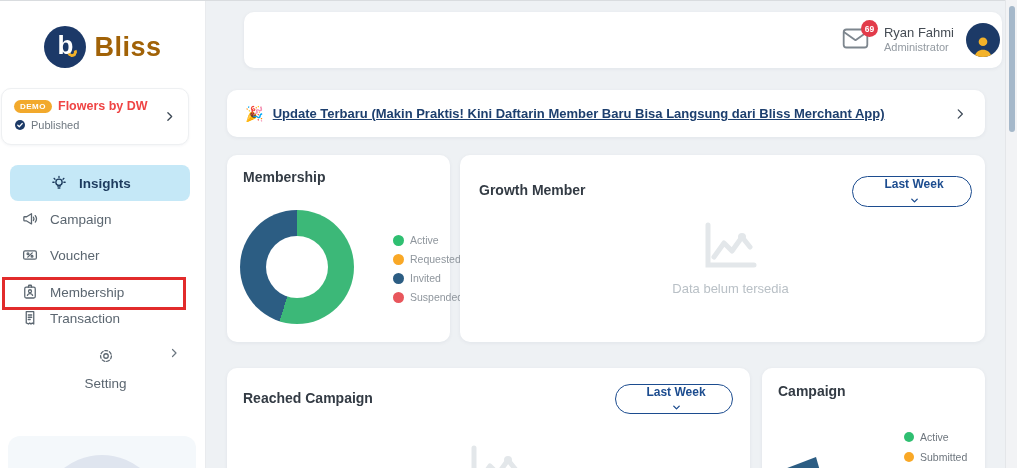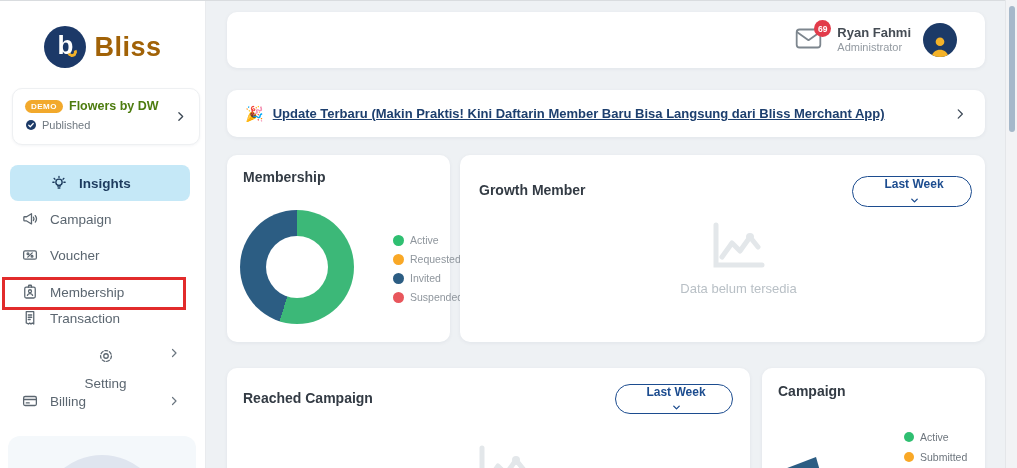--- a/index.html
+++ b/index.html
@@ -21,27 +21,27 @@
   .logo-row { position:absolute; left:0; top:26px; width:206px; display:flex; align-items:center; justify-content:center; gap:8px; }
   .logo-mark {
     width:42px; height:42px; border-radius:50%; background:#1c3968;
     display:flex; align-items:center; justify-content:center; position:relative;
   }
   .logo-mark span { color:#ffffff; font-weight:bold; font-size:26px; line-height:1; transform:translateY(-2px); }
   .logo-mark i { position:absolute; right:9px; bottom:11px; width:10px; height:10px; border-radius:50%; border:3px solid #f3b229; border-left-color:transparent; border-top-color:transparent; transform:rotate(20deg); }
   .logo-text { position:relative; font-size:27px; font-weight:bold; color:#a16207; letter-spacing:.5px; }
 
   .merchant-card {
-    position:absolute; left:12px; top:88px; width:188px; height:57px;
+    position:absolute; left:1px; top:88px; width:188px; height:57px;
     background:#fff; border:1px solid #eef0f2; border-radius:10px;
     box-shadow:0 1px 3px rgba(25,45,80,.05); padding:10px 12px;
   }
   .merchant-line1 { display:flex; align-items:center; gap:6px; }
   .demo-badge { background:#f2a92c; color:#fff; font-size:8px; font-weight:bold; letter-spacing:.5px; padding:2px 6px; border-radius:8px; }
-  .merchant-name { font-size:12.5px; font-weight:bold; color:#4d7c0f; }
+  .merchant-name { font-size:12.5px; font-weight:bold; color:#ef4444; }
   .merchant-line2 { display:flex; align-items:center; gap:5px; margin-top:6px; }
   .merchant-status { font-size:11px; color:#6f7880; }
   .merchant-chevron { position:absolute; right:12px; top:20px; color:#3b4753; }
 
   .nav-item {
     position:absolute; left:10px; width:180px; height:36px;
     display:flex; align-items:center; gap:11px; padding-left:11px;
     border-radius:8px; color:#5b6670; font-size:13.5px; cursor:pointer;
   }
   .nav-item.active { background:#c5e8f7; color:#1d3b5e; font-weight:bold; }
@@ -58,29 +58,29 @@
     background:#f4f8fb; border-radius:12px; overflow:hidden;
   }
   .sidebar-bottom-card .bubble {
     position:absolute; left:32px; top:19px; width:124px; height:124px;
     border-radius:50%; background:#dfe5ef;
   }
 
   
   .card { position:absolute; background:#fff; border-radius:10px; box-shadow:0 1px 4px rgba(20,40,70,.06); }
 
-  .topbar { left:227px; top:12px; width:758px; height:56px; display:flex; align-items:center; justify-content:flex-end; padding-right:28px; gap:12px; }
+  .topbar { left:244px; top:12px; width:758px; height:56px; display:flex; align-items:center; justify-content:flex-end; padding-right:2px; gap:12px; }
   .mail-wrap { position:relative; width:30px; height:26px; cursor:pointer; }
   .mail-badge {
     position:absolute; top:-7px; right:-6px; min-width:17px; height:17px; border-radius:9px;
     background:#e23b4a; color:#fff; font-size:8.5px; font-weight:bold;
     display:flex; align-items:center; justify-content:center; padding:0 3px;
   }
   .user-block { text-align:left; line-height:1.25; }
-  .user-name { font-size:13px; font-weight:700; color:#454c54;text-align:center; }
+  .user-name { font-size:13px; font-weight:400; color:#454c54;text-align:center; }
   .user-role { font-size:11px; color:#939aa1; }
   .avatar { width:34px; height:34px; border-radius:50%; background:#1c3a67; display:flex; align-items:flex-end; justify-content:center; overflow:hidden; cursor:pointer; }
 
   .banner { left:227px; top:90px; width:758px; height:47px; display:flex; align-items:center; padding:0 18px; gap:9px; cursor:pointer; }
   .banner-emoji { font-size:15px; }
   .banner-text { font-size:13px; font-weight:bold; color:#1d3f6e; flex:1;text-decoration:underline; }
   .banner-chevron { color:#3e4a58; display:flex; }
 
   .card-title { position:absolute; font-size:14px; font-weight:bold; color:#333b44; }
 
@@ -98,21 +98,21 @@
   .filter-pill {
     position:absolute; height:31px; border:1.5px solid #1c4c8f; border-radius:17px;
     background:#fff; display:flex; align-items:center; justify-content:space-between;
     padding:0 12px 0 16px; cursor:pointer;flex-direction:column;
   }
   .filter-label { font-size:12px; font-weight:bold; color:#1c4c8f; }
   .filter-pill svg { color:#1c4c8f; }
 
   
   .card-growth { left:460px; top:155px; width:525px; height:187px; }
-  .empty-state { position:absolute; left:16px; top:66px; width:100%; display:flex; flex-direction:column; align-items:center; gap:10px; }
+  .empty-state { position:absolute; left:8px; top:66px; width:100%; display:flex; flex-direction:column; align-items:center; gap:10px; }
   .empty-text { font-size:13px; color:#b9c0c6; }
 
   
   .card-reached { left:227px; top:368px; width:523px; height:110px; overflow:hidden; }
   .card-reached .empty-state { top:76px; }
   .card-campaign { left:762px; top:368px; width:223px; height:110px; overflow:hidden; }
   .legend-c { left:142px; top:63px; gap:8px; }
   .legend-c .legend-dot { width:10px; height:10px; }
   .legend-c .legend-label { font-size:10.5px; color:#6e767e; }
   .wedge { position:absolute; left:0; bottom:0; }
@@ -206,32 +206,20 @@
       <circle cx="12" cy="12" r="7.2" stroke-dasharray="3.8 2.5"></circle>
     </svg>
     <span>Setting</span>
     <span class="nav-chevron">
       <svg width="12" height="12" viewBox="0 0 24 24" fill="none" stroke="currentColor" stroke-width="2.4" stroke-linecap="round" stroke-linejoin="round">
           <path d="M9 5l7 7-7 7"></path>
         </svg>
     </span>
   </div>
 
-  <div class="nav-item" style="top:383px;">
-    <svg width="18" height="18" viewBox="0 0 24 24" fill="none" stroke="currentColor" stroke-width="1.7" stroke-linecap="round">
-      <rect x="3.5" y="6" width="17" height="12" rx="2"></rect>
-        <path d="M3.5 10h17M7 14.6h4"></path>
-    </svg>
-    <span>Billing</span>
-    <span class="nav-chevron">
-      <svg width="12" height="12" viewBox="0 0 24 24" fill="none" stroke="currentColor" stroke-width="2.4" stroke-linecap="round" stroke-linejoin="round">
-          <path d="M9 5l7 7-7 7"></path>
-        </svg>
-    </span>
-  </div>
 
   <div class="annotation-box"></div>
 
   <div class="sidebar-bottom-card">
     <div class="bubble"></div>
   </div>
 </aside>
 
 <header class="card topbar">
   <div class="mail-wrap">

